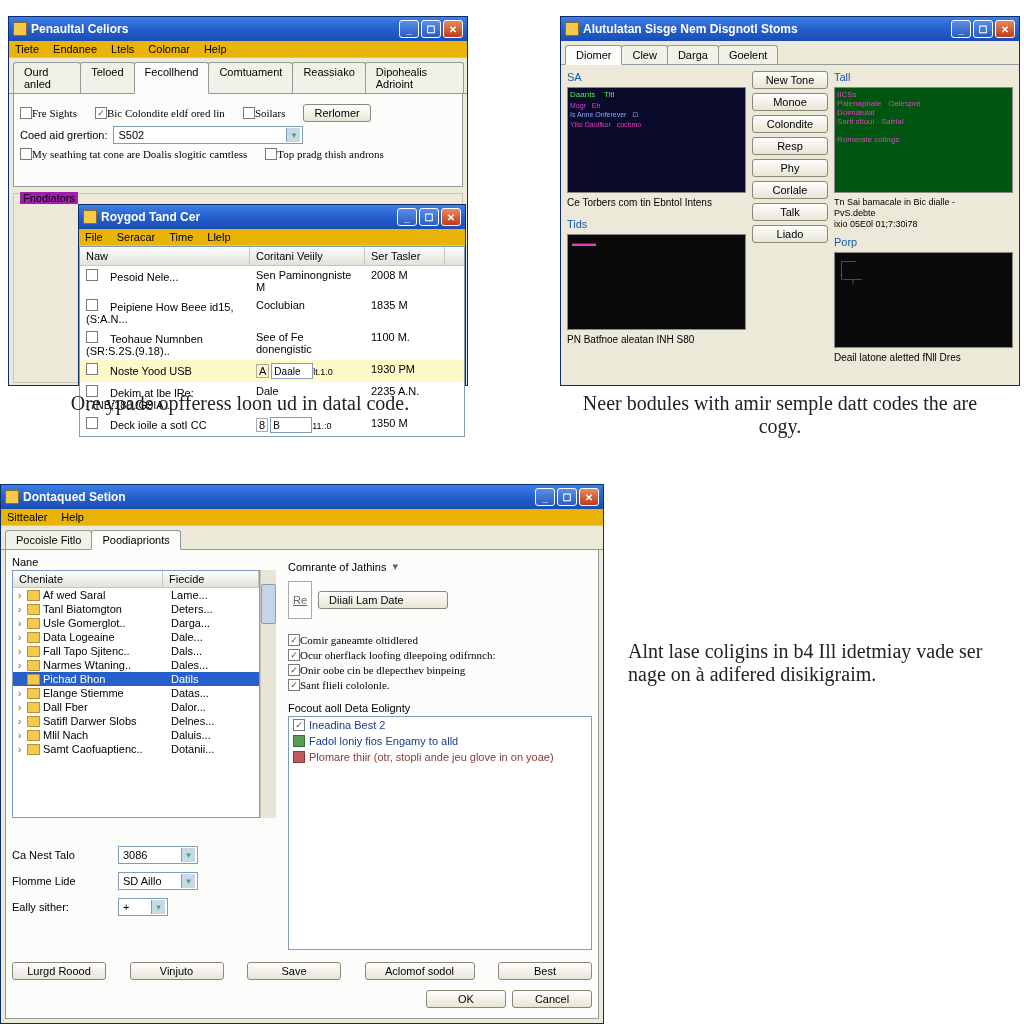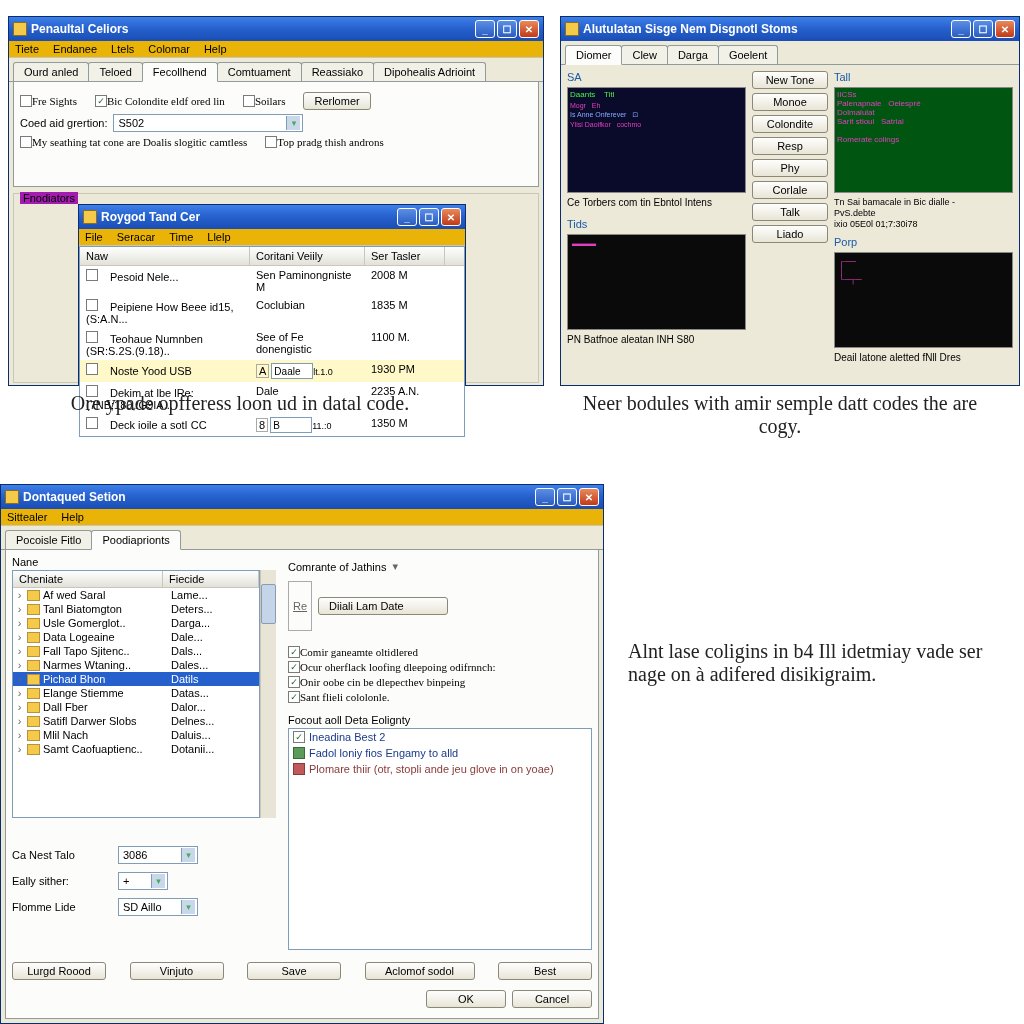--- a/index.html
+++ b/index.html
@@ -44,21 +44,21 @@
 .tree-icon { width: 13px; height: 11px; background: #f5c94a; border: 1px solid #b8923a; margin: 0 3px; display: inline-block; }
 .expander { width: 9px; display: inline-block; text-align: center; color: #666; }
 .scrollbar { width: 16px; background: #e8e5d6; border-left: 1px solid #cac7b8; position: relative; }
 .scrollbar .thumb { background: #c4d5ea; border: 1px solid #8a9db0; border-radius: 2px; }
 .link-row { color: #1a3a8a; padding: 2px 4px; display: flex; align-items: center; gap: 4px; }
 .link-row .li-icon { width: 12px; height: 12px; background: #5a9a5a; border: 1px solid #3a6a3a; }
 </style>
 </head>
 <body>
 
-<div class="win" style="left:8px; top:16px; width:536px; height:370px;">
+<div class="win" style="left:8px; top:16px; width:460px; height:370px;">
   <div class="titlebar">
     <span class="icon-sq"></span>
     <span>Penaultal Celiors</span>
     <span class="spacer"></span>
     <div class="winbtns">
       <div class="winbtn min">_</div>
       <div class="winbtn max">☐</div>
       <div class="winbtn close">✕</div>
     </div>
   </div>
@@ -355,35 +355,35 @@
           </div>
           <div class="scrollbar">
               <div class="thumb" style="height:40px; margin-top:14px;"></div>
             </div>
         </div>
         <div class="row" style="margin-top:28px;">
           <span style="width:100px;">Ca Nest Talo</span>
           <span class="combo">3086</span>
         </div>
         <div class="row">
+          <span style="width:100px;">Flomme Lide</span>
+          <span class="combo">SD Aillo</span>
+        </div>
+        <div class="row">
           <span style="width:100px;">Eally sither:</span>
           <span class="combo" style="min-width:50px;">+</span>
-        </div>
-        <div class="row">
-          <span style="width:100px;">Flomme Lide</span>
-          <span class="combo">SD Aillo</span>
         </div>
       </div>
       <div style="flex:1; display:flex; flex-direction:column;">
         <div class="row">
           <span>Comrante of Jathins</span>
           <span style="color:#666;">▾</span>
         </div>
         <div class="row">
-          <span style="border:1px solid #aaa; padding:18px 4px; color:#666;text-decoration:underline;">Re</span>
+          <span style="border:1px solid #aaa; padding:12px 4px; color:#666;text-decoration:underline;">Re</span>
           <button class="btn" style="width:130px; text-align:left;">Diiali Lam Date</button>
         </div>
         <div style="margin-top:8px;">
           <div class="checkbox" style="display:flex; margin:3px 0;">
               <span class="box">✓</span>
               <span>Comir ganeamte oltidlered</span>
             </div>
           <div class="checkbox" style="display:flex; margin:3px 0;">
               <span class="box">✓</span>
               <span>Ocur oherflack loofing dleepoing odifrnnch:</span>

